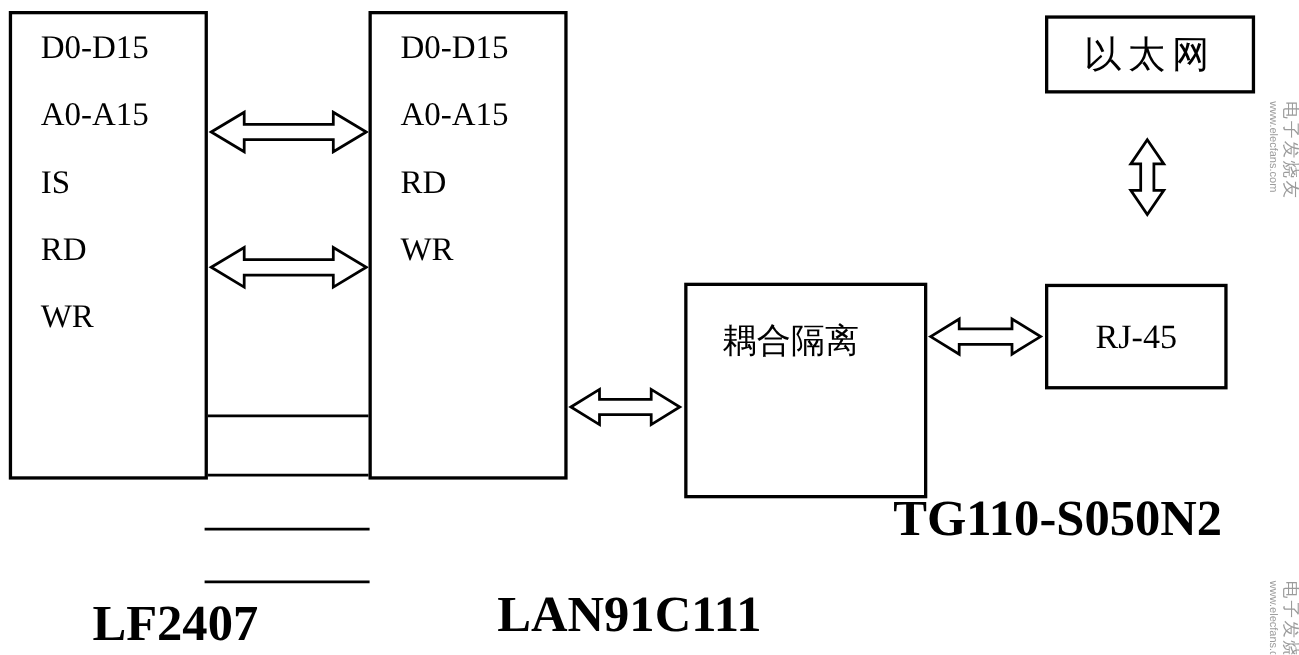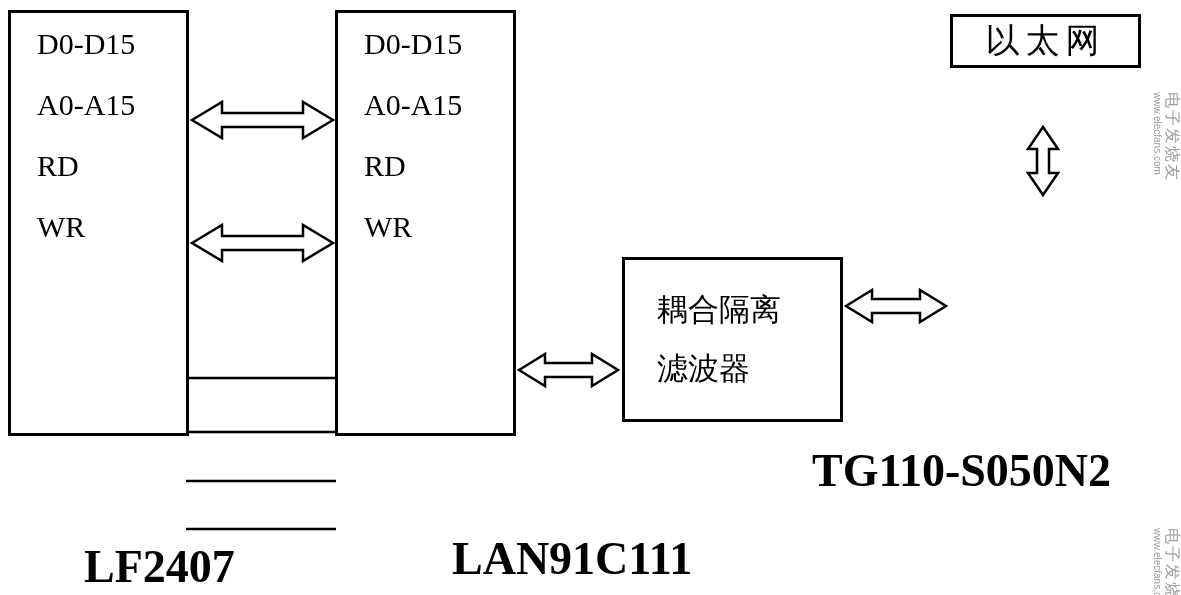--- a/index.html
+++ b/index.html
@@ -41,40 +41,40 @@
   .signal {
     height: 61px;
     line-height: 61px;
     font-size: 30px;
     white-space: nowrap;
   }
   .box-filter {
     left: 622px;
     top: 257px;
     width: 221px;
-    height: 165px;
+    height: 196px;
     padding: 20px 0 0 32px;
     font-size: 31px;
     line-height: 59px;
   }
   .box-rj45 {
     left: 950px;
     top: 258px;
     width: 166px;
     height: 96px;
     display: flex;
     align-items: center;
     justify-content: center;
     font-size: 31px;
   }
   .box-ethernet {
     left: 950px;
     top: 14px;
     width: 191px;
-    height: 54px;
+    height: 71px;
     display: flex;
     align-items: center;
     justify-content: center;
     font-size: 34px;
     letter-spacing: 6px;
   }
   .caption {
     position: absolute;
     font-size: 46px;
     white-space: nowrap;
@@ -124,36 +124,39 @@
     <polygon points="519,370 545,354 545,363 592,363 592,354 618,370 592,386 592,377 545,377 545,386" fill="#ffffff" stroke="#000000" stroke-width="2.5" stroke-linejoin="miter"></polygon>
 
     <polygon points="846,306 872,290 872,299 920,299 920,290 946,306 920,322 920,313 872,313 872,322" fill="#ffffff" stroke="#000000" stroke-width="2.5" stroke-linejoin="miter"></polygon>
 
     <polygon points="1043,127 1058,149 1049,149 1049,173 1058,173 1043,195 1028,173 1037,173 1037,149 1028,149" fill="#ffffff" stroke="#000000" stroke-width="2.5" stroke-linejoin="miter"></polygon>
   </svg>
 
   <div class="box chip-box box-lf2407">
     <div class="signal">D0-D15</div>
     <div class="signal">A0-A15</div>
+    <div class="signal">IS</div>
     <div class="signal">RD</div>
     <div class="signal">WR</div>
   </div>
 
   <div class="box chip-box box-lan91c111">
     <div class="signal">D0-D15</div>
     <div class="signal">A0-A15</div>
     <div class="signal">RD</div>
     <div class="signal">WR</div>
   </div>
 
   <div class="box box-filter">
     <div>耦合隔离</div>
-    <div>滤波器</div>
   </div>
 
+  <div class="box box-rj45">
+    <span>RJ-45</span>
+  </div>
 
   <div class="box box-ethernet">
     <span>以太网</span>
   </div>
 
   <div class="caption caption-lf2407">LF2407</div>
   <div class="caption caption-lan91c111">LAN91C111</div>
   <div class="caption caption-tg110">TG110-S050N2</div>
 
   <div class="watermark wm-top">

